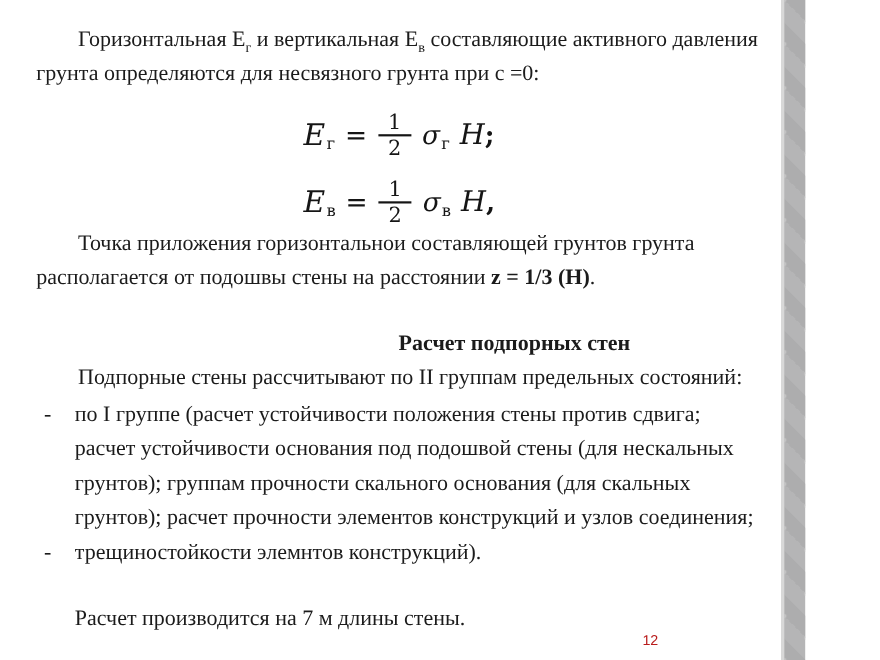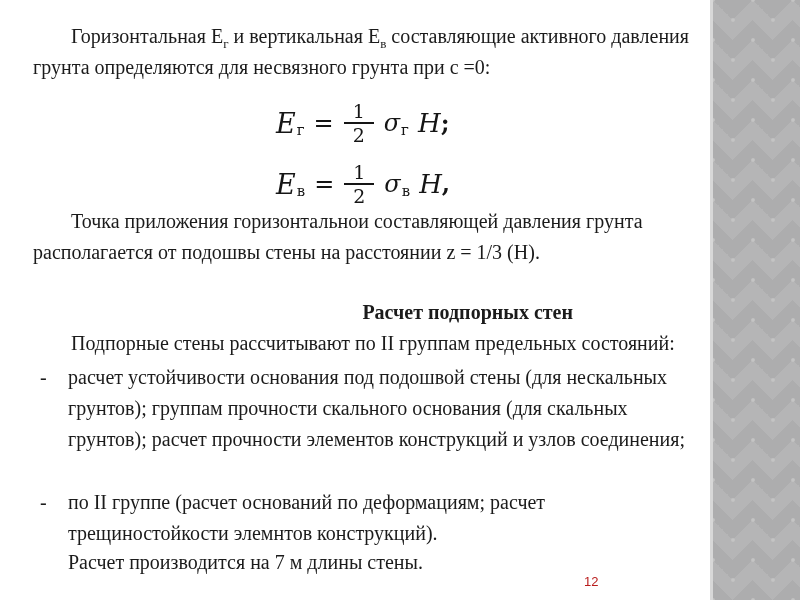--- a/index.html
+++ b/index.html
@@ -1,30 +1,30 @@
 <!DOCTYPE html>
 <html><head>
 <meta charset="utf-8">
 <style>
   html,body { margin:0; padding:0; background:#ffffff; }
   .slide {
-    position:relative; width:800px; height:600px; background:#ffffff;
+    position:relative; width:732px; height:600px; background:#ffffff;
     font-family:"Liberation Serif", serif; color:#1b1b1b; overflow:hidden;
   }
   .tline { font-size:20px; line-height:31px; white-space:nowrap; }
   .indent { padding-left:38px; }
   .abs { position:absolute; }
   .p1 { left:33px; top:21px; }
   .p2 { left:33px; top:206px; }
   .p3 { left:33px; top:328px; }
   .heading {
     left:33px; top:297px; width:540px; text-align:right;
     font-weight:bold; font-size:20px; line-height:31px;
   }
-  .bold { font-weight:normal; }
+  .bold { font-weight:bold; }
   sub.body-sub { font-size:13px; line-height:0; }
 
   
   .formulas { left:276px; top:97px; font-family:"DejaVu Serif", serif; color:#151515; }
   .frow { display:flex; align-items:center; height:52px; margin-bottom:9px; }
   .fvar { font-style:italic; font-size:27px; line-height:1; }
   .fsub { font-size:15px; line-height:1; display:inline-block; transform:translateY(7px); margin-left:1px; }
   .feq { font-size:24px; line-height:1; margin-left:9px; }
   .ffrac { display:inline-flex; flex-direction:column; align-items:center; margin:0 10px; }
   .fnum, .fden { font-size:19px; line-height:20px; }
@@ -98,40 +98,40 @@
         <span class="fden">2</span>
       </span>
       <span class="fsigma">σ</span>
         <span class="fsub">в</span>
       <span class="fH">H</span>
         <span class="fpunct">,</span>
     </div>
   </div>
 
   <div class="abs p2">
-    <div class="tline indent">Точка приложения горизонтальнои составляющей давления грунта</div>
+    <div class="tline indent">Точка приложения горизонтальнои составляющей грунтов грунта</div>
     <div class="tline"><span>располагается от подошвы стены на расстоянии </span><span class="bold">z = 1/3 (Н)</span><span>.</span></div>
   </div>
 
   <div class="abs heading">Расчет подпорных стен</div>
 
   <div class="abs p3">
     <div class="tline indent">Подпорные стены рассчитывают по II группам предельных состояний:</div>
   </div>
 
   <div class="list-item li1">
     <span class="li-marker">-</span>
+    <div class="tline li-line">по I группе (расчет устойчивости положения стены против сдвига;</div>
     <div class="tline li-line">расчет устойчивости основания под подошвой стены (для нескальных</div>
     <div class="tline li-line">грунтов); группам прочности скального основания (для скальных</div>
     <div class="tline li-line">грунтов); расчет прочности элементов конструкций и узлов соединения;</div>
   </div>
 
   <div class="list-item li2">
     <span class="li-marker">-</span>
-    <div class="tline li-line">по II группе (расчет оснований по деформациям; расчет</div>
     <div class="tline li-line">трещиностойкости элемнтов конструкций).</div>
   </div>
 
   <div class="abs tline final-line">Расчет производится на 7 м длины стены.</div>
 
   <div class="page-num">12</div>
 
   <div class="sidebar"></div>
 
 </div>

